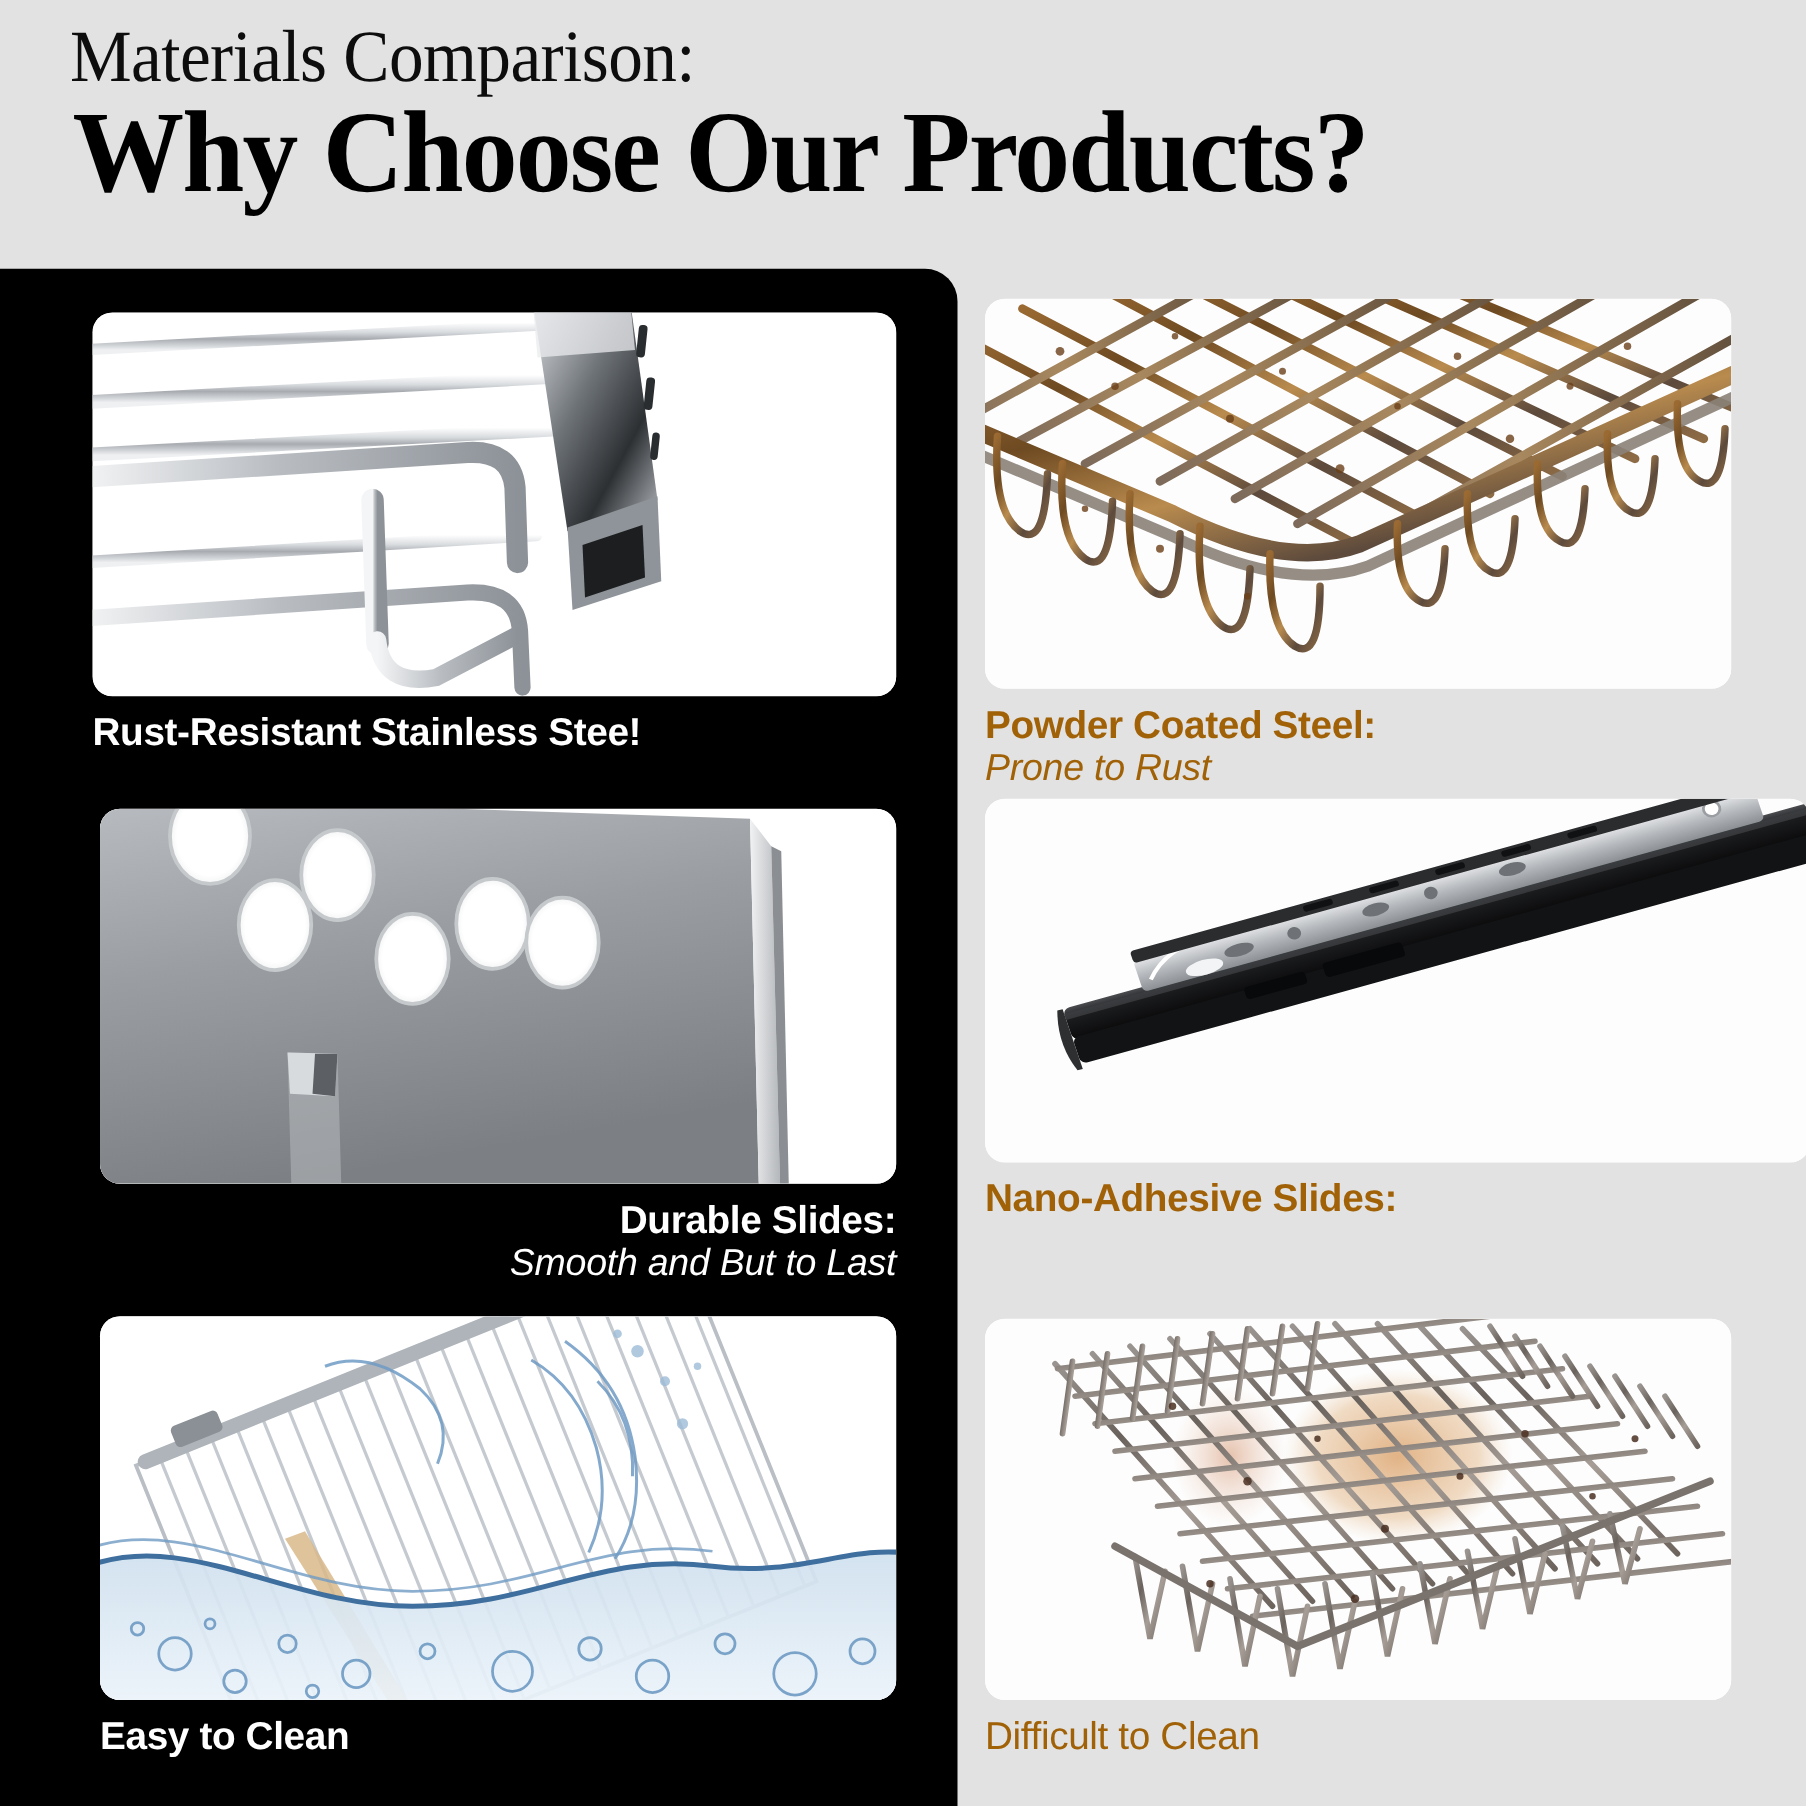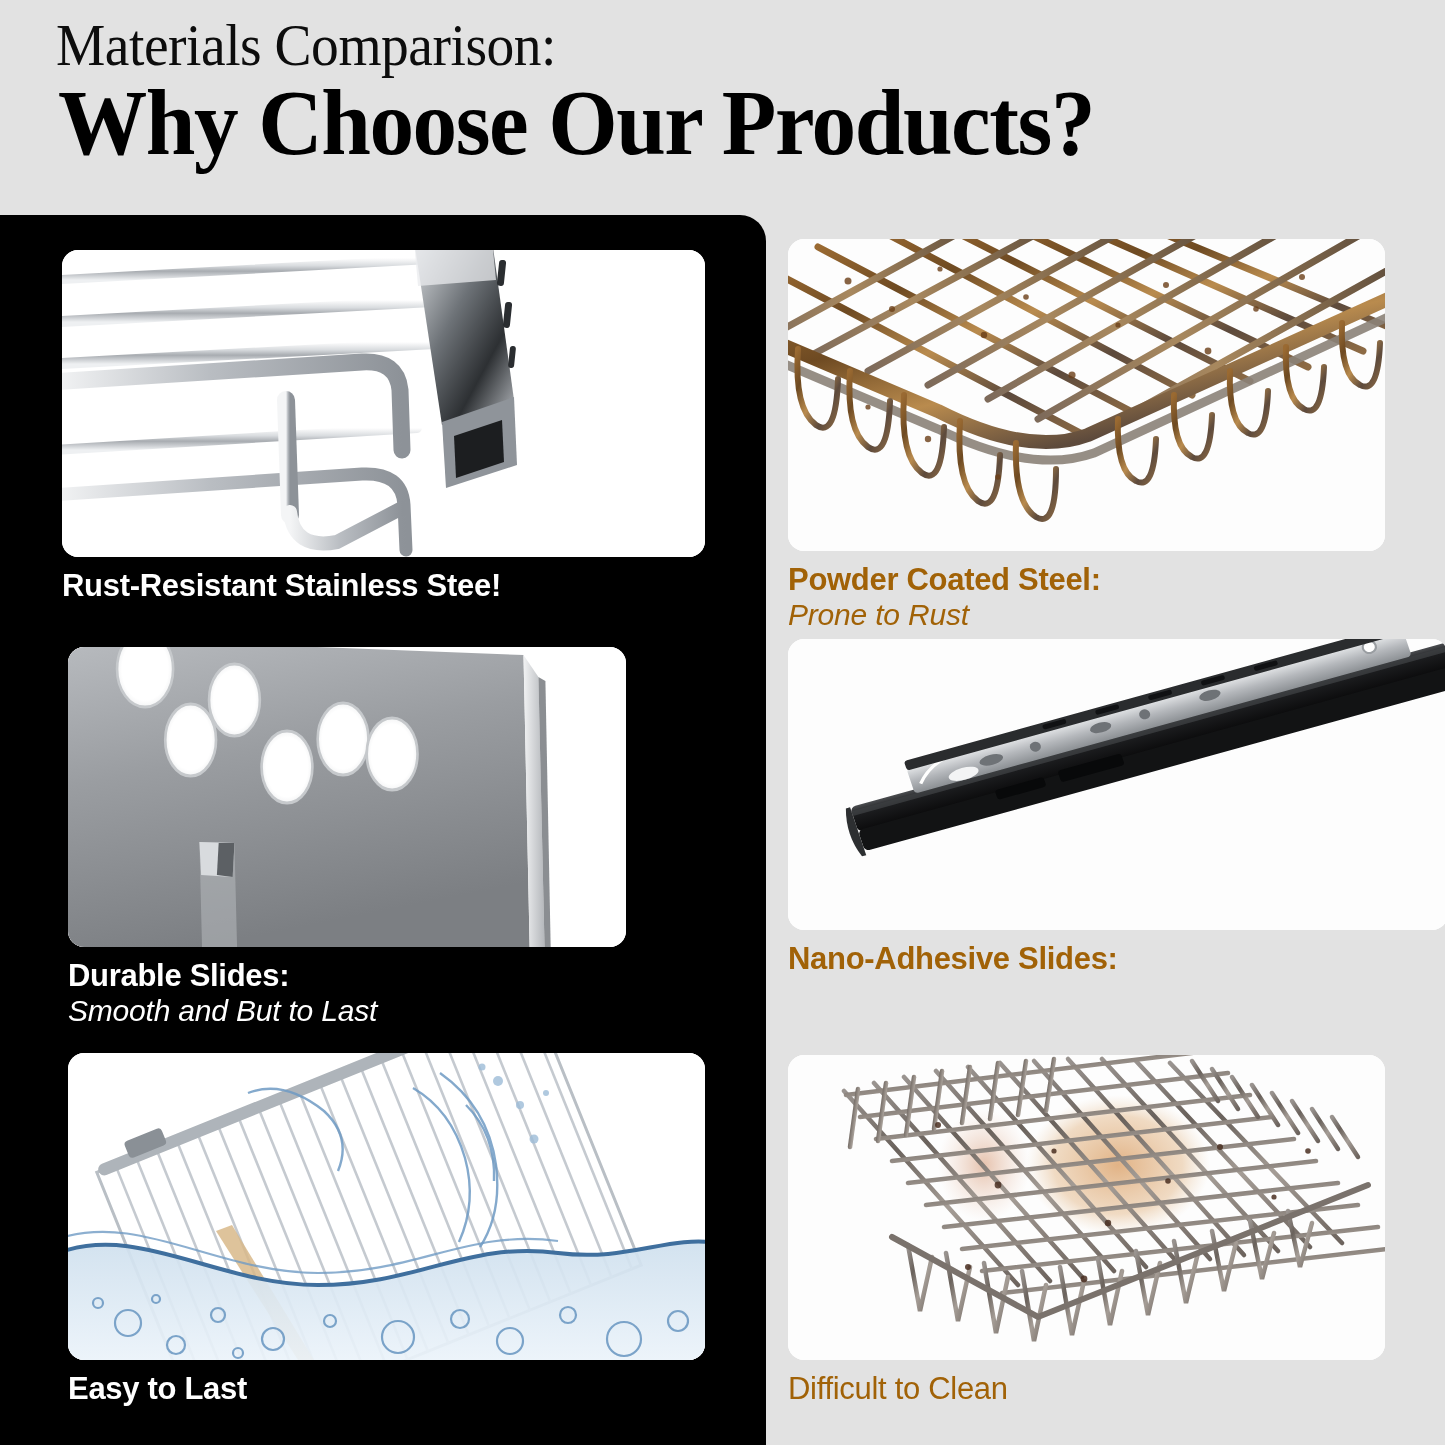--- a/index.html
+++ b/index.html
@@ -67,21 +67,21 @@
     border-top-right-radius: 26px;
   }
 
   
   .col {
     position: absolute;
     top: 215px;
     width: 700px;
     height: 1230px;
   }
-  .col-left  { left: 0px; }
+  .col-left  { left: 12px; }
   .col-right { left: 766px; width: 679px; }
 
   
   .cell {
     position: absolute;
     width: 100%;
   }
   .card {
     position: relative;
     border-radius: 16px;
@@ -103,21 +103,21 @@
     font-weight: 400;
     letter-spacing: -0.2px;
     white-space: nowrap;
     font-style: italic;
   }
   .col-left .cap-title, .col-left .cap-sub { color: #ffffff; }
   .col-right .cap-title, .col-right .cap-sub { color: #a16207; }
 
   
   .cell-l1 { left: 62px; top: 35px;  width: 643px; }
-  .cell-l2 { left: 68px; top: 432px; width: 558px; }
+  .cell-l2 { left: 68px; top: 432px; width: 637px; text-align: right; }
   .cell-l3 { left: 68px; top: 838px; width: 637px; }
   .cell-l1 .card { height: 307px; }
   .cell-l2 .card { height: 300px; }
   .cell-l3 .card { height: 307px; }
 
   
   .cell-r1 { left: 22px; top: 24px;  width: 597px; }
   .cell-r2 { left: 22px; top: 424px; width: 660px; }
   .cell-r3 { left: 22px; top: 840px; width: 597px; }
   .cell-r1 .card { height: 312px; }
@@ -324,21 +324,21 @@
                 <circle cx="610" cy="268" r="10"></circle>
                 <circle cx="30" cy="250" r="5"></circle>
                 <circle cx="88" cy="246" r="4"></circle>
                 <circle cx="170" cy="300" r="5"></circle>
               </g>
             </g>
           </svg>
         </div>
       </div>
       <div class="caption">
-        <div class="cap-title">Easy to Last</div>
+        <div class="cap-title">Easy to Clean</div>
       </div>
     </div>
   </div>
 
   <div class="col col-right">
 
     <div class="cell cell-r1">
       <div class="card">
         <div class="art">
           <svg viewBox="0 0 597 312" preserveAspectRatio="none">

